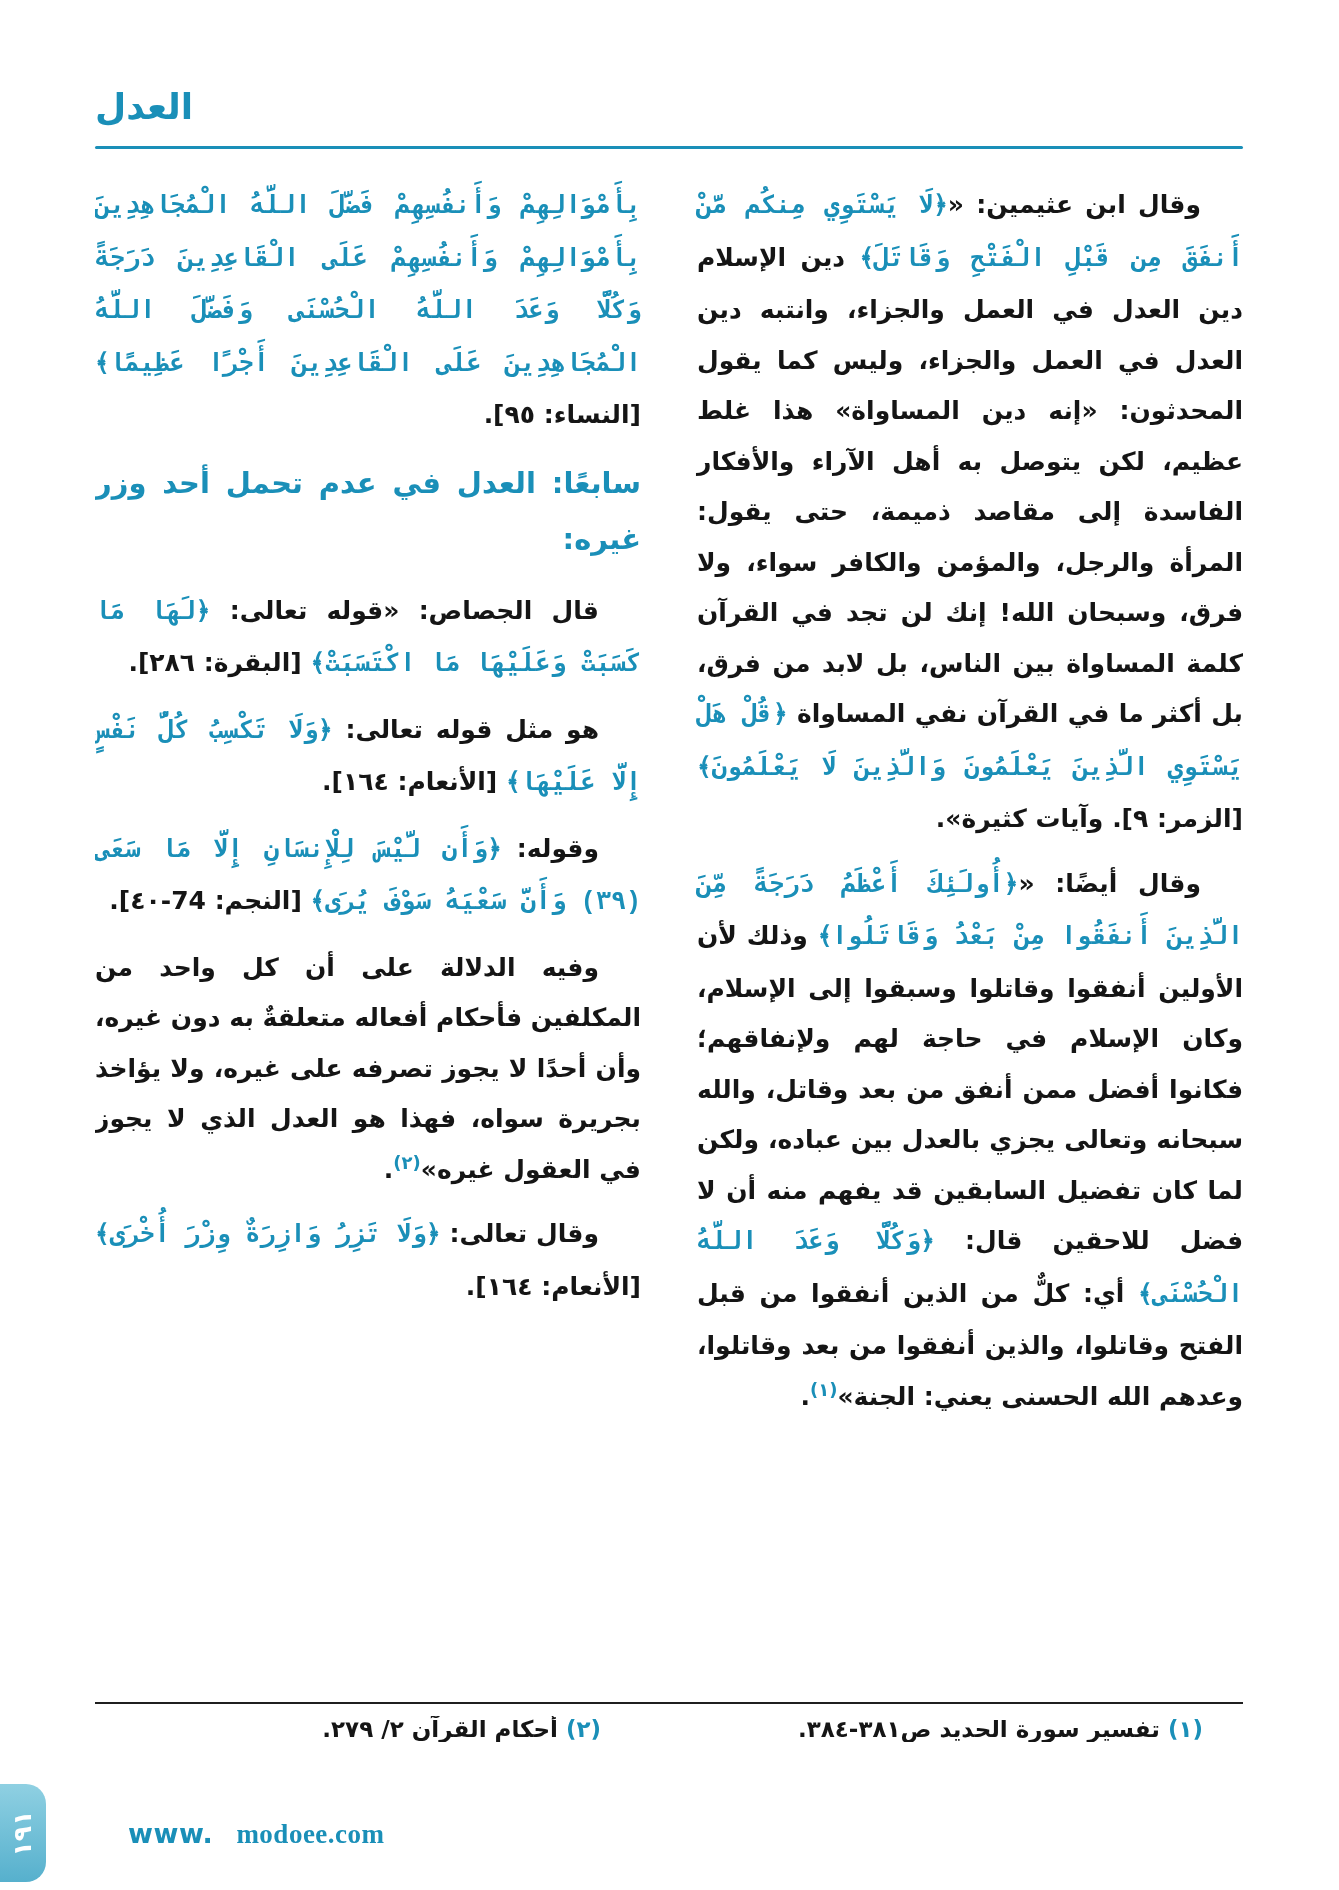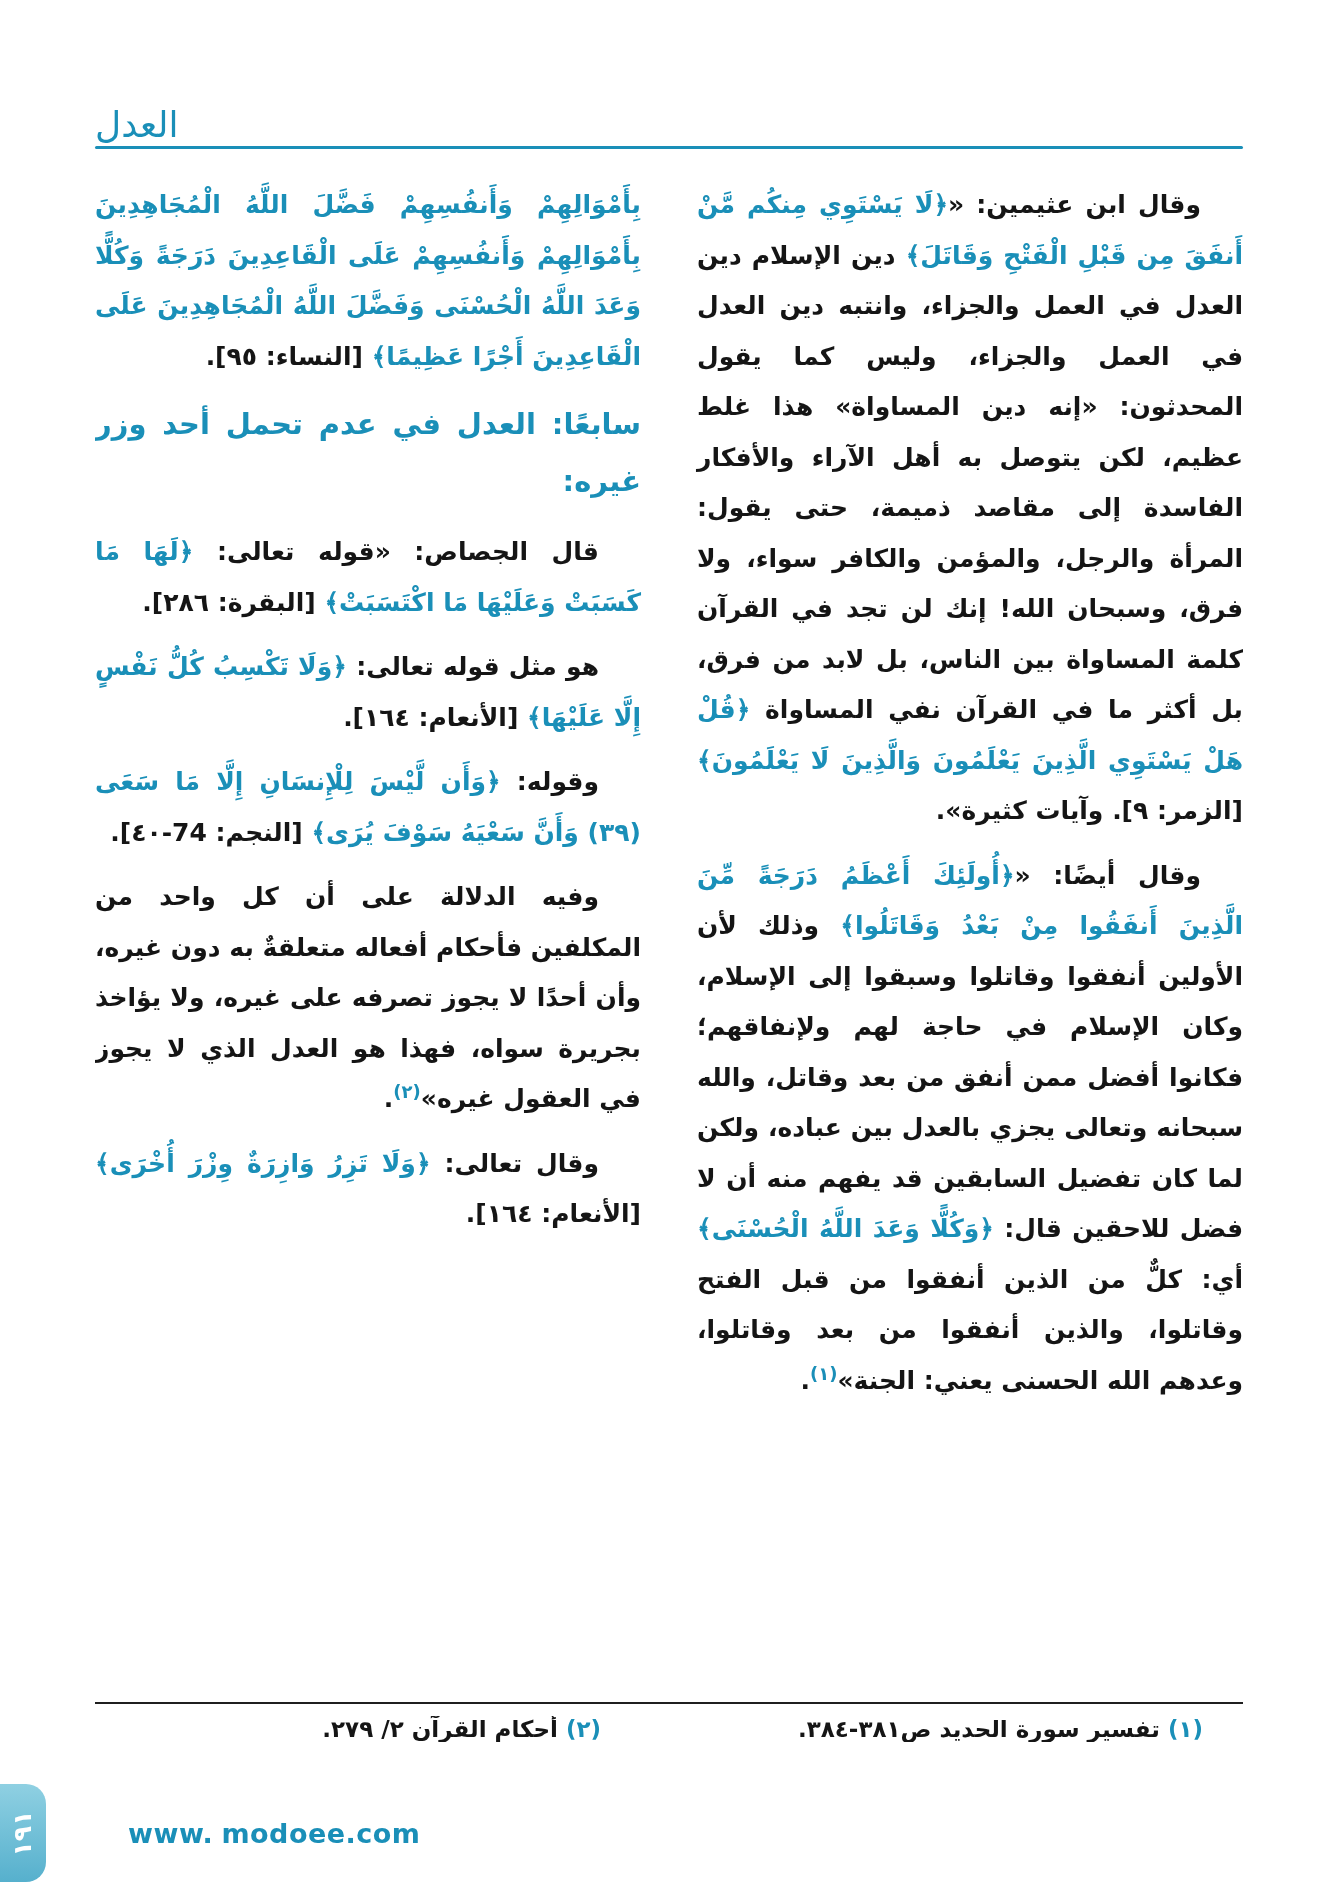--- a/index.html
+++ b/index.html
@@ -10,42 +10,42 @@
   html,body{background:#ffffff;}
   .page{
     position:relative;
     width:1339px;height:1890px;
     background:#ffffff;
     overflow:hidden;
     direction:rtl;
     font-family:"DejaVu Sans", sans-serif;
   }
   .header-title{
-    position:absolute;top:104px;left:95px;
-    font-size:36px;font-weight:normal;color:var(--accent);
+    position:absolute;top:86px;left:95px;
+    font-size:36px;font-weight:bold;color:var(--accent);
   }
   .header-rule{
     position:absolute;top:146px;left:95px;width:1148px;height:3px;
     background:var(--accent);border-radius:2px;
   }
   .columns{
     position:absolute;top:180px;left:95px;width:1148px;height:1510px;
     display:flex;flex-direction:row;gap:56px;overflow:hidden;
   }
   .col{flex:1;min-width:0;}
   p.para{
     font-size:25px;line-height:2.02;font-weight:700;color:var(--ink);
     text-align:justify;text-indent:42px;margin:0 0 14px;
   }
   p.para.continuation{text-indent:0;}
   p.heading{
     color:var(--accent);font-size:29px;line-height:1.95;font-weight:700;
     text-align:justify;margin:14px 0 18px;text-indent:0;
   }
-  .quran{color:var(--accent);}
+  .quran{color:var(--accent);font-family:Liberation Mono, monospace;}
   .ref{color:var(--ink);}
   .fn-marker{color:var(--accent);font-size:0.72em;vertical-align:super;font-weight:700;}
   .footnote-rule{
     position:absolute;top:1702px;left:95px;width:1148px;height:2px;background:#1f1f1f;
   }
   .footnotes{
     position:absolute;top:1716px;left:95px;width:1148px;
     display:flex;flex-direction:row;gap:56px;
   }
   .footnote{
@@ -59,21 +59,21 @@
     border-radius:0 20px 20px 0;
     display:flex;align-items:center;justify-content:center;
   }
   .page-tab span{
     transform:rotate(-90deg);color:#ffffff;font-size:25px;font-weight:700;white-space:nowrap;
   }
   .website{
     position:absolute;left:128px;top:1818px;direction:ltr;
     font-size:27px;font-weight:700;color:var(--accent);letter-spacing:0.5px;
   }
-  .website .dom{margin-left:8px;}
+  .website .dom{margin-left:23px;font-family:Liberation Serif, serif;}
 </style>
 </head>
 <body>
 
 <div class="page">
 
   <div class="header-title">العدل</div>
   <div class="header-rule"></div>
 
   <div class="columns">

